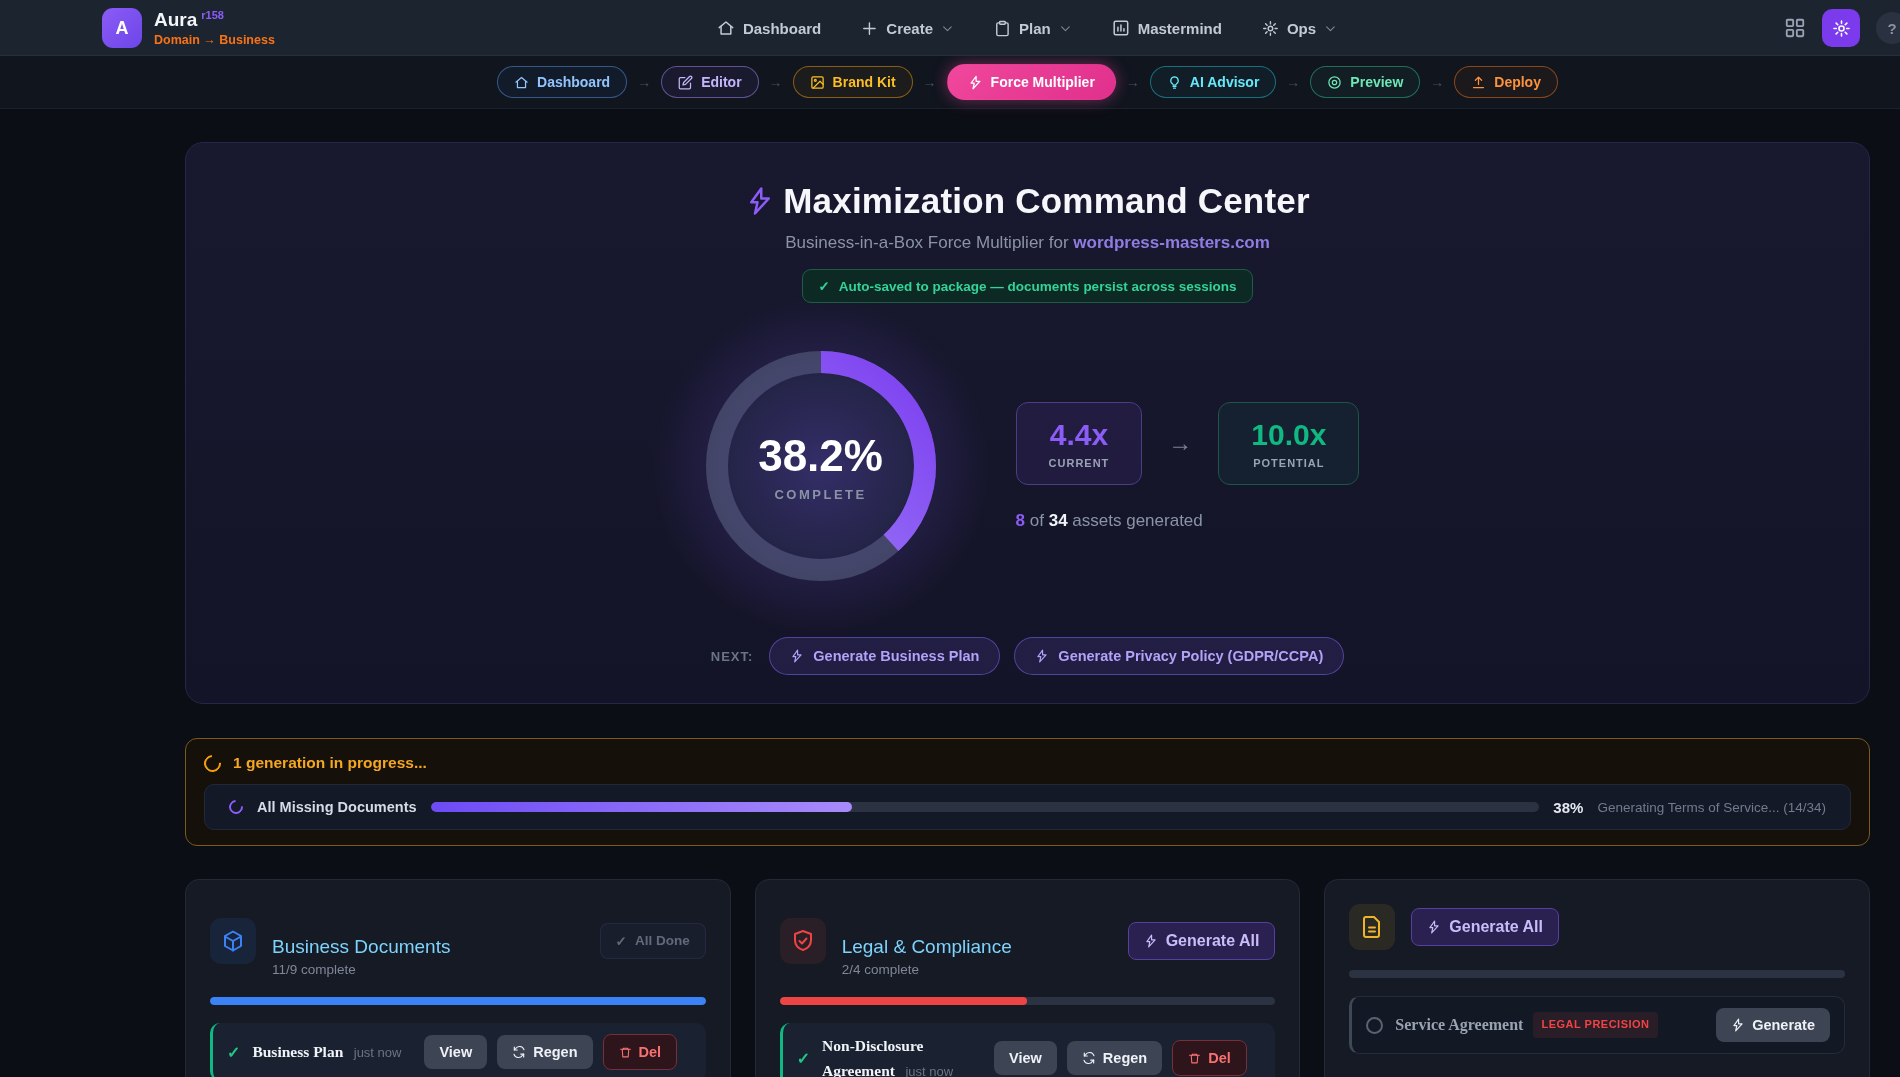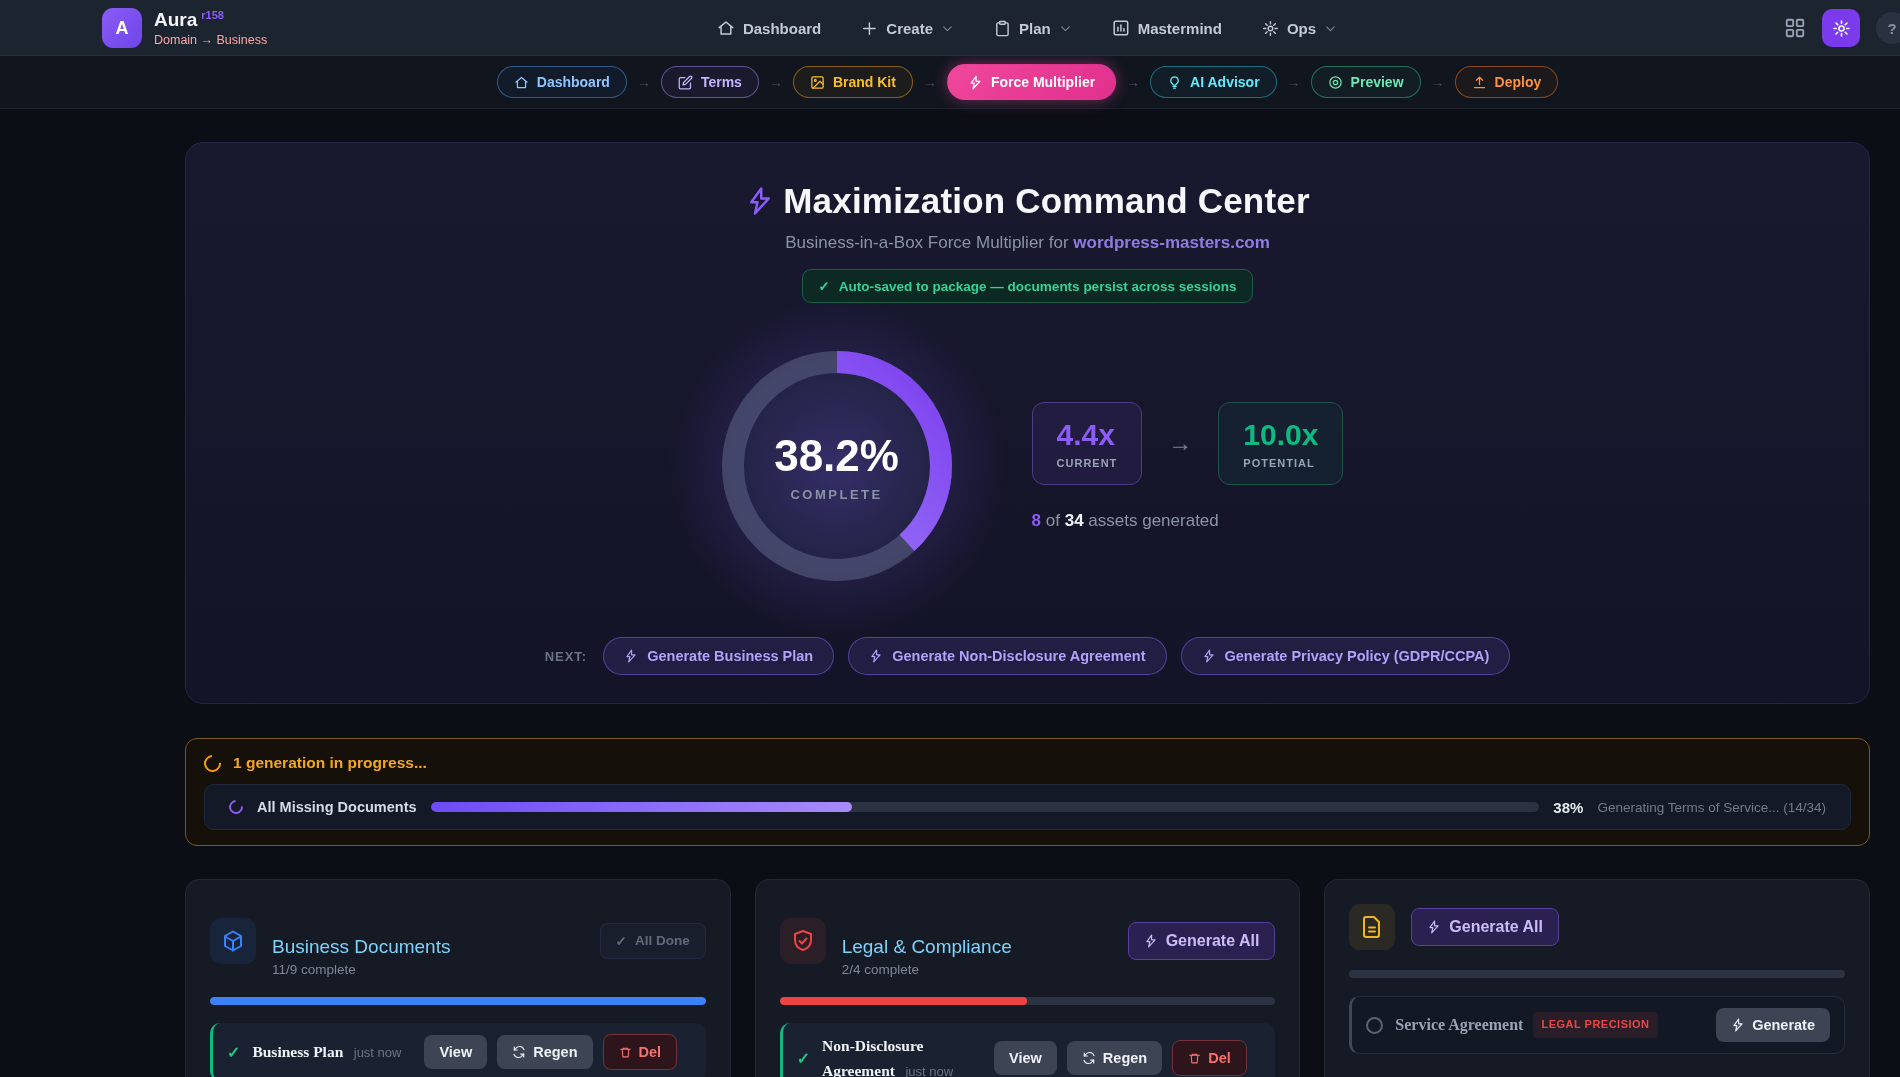--- a/index.html
+++ b/index.html
@@ -19,21 +19,21 @@
   }
   .brand { position:absolute; left:102px; top:8px; display:flex; gap:12px; align-items:center; }
   .brand-logo {
     width:40px; height:40px; border-radius:11px;
     background:linear-gradient(135deg,#8b5cf6,#6d45e8);
     display:flex; align-items:center; justify-content:center;
     color:#fff; font-weight:bold; font-size:18px;
   }
   .brand-name { font-size:19px; font-weight:bold; color:#f3f5f9; line-height:1.1; }
   .brand-ver { font-size:11px; font-weight:bold; color:#8b5cf6; vertical-align:super; margin-left:4px; }
-  .brand-sub { font-size:12.5px; color:#fca5a5; margin-top:2px; }
+  .brand-sub { font-size:12.5px; color:#f97316; margin-top:2px;font-weight:bold; }
   .topnav { position:absolute; left:1027px; top:0; height:56px; transform:translateX(-50%);
     display:flex; align-items:center; gap:40px; }
   .topnav-item { display:flex; align-items:center; gap:8px; color:#c3cad6; font-size:15px; font-weight:bold; cursor:pointer; }
   .topnav-item .chev { color:#7e8798; }
   .top-actions { position:absolute; right:-8px; top:0; height:56px; display:flex; align-items:center; gap:16px; }
   .grid-btn { color:#9aa3b5; cursor:pointer; }
   .gear-btn {
     width:38px; height:38px; border-radius:10px; background:#7c3aed; color:#fff;
     display:flex; align-items:center; justify-content:center; cursor:pointer;
   }
@@ -80,21 +80,21 @@
   }
   .ring-row { margin-top:38px; display:flex; justify-content:center; align-items:center; gap:70px; }
   .ring-wrap { position:relative; width:250px; height:250px; }
   .ring-glow { position:absolute; left:-45px; top:-45px; width:340px; height:340px;
     background:radial-gradient(circle, rgba(124,92,252,0.30) 0%, rgba(124,92,252,0.12) 45%, transparent 70%); }
   .ring-center { position:absolute; inset:0; display:flex; flex-direction:column; align-items:center; justify-content:center; }
   .ring-pct { font-size:44px; font-weight:bold; color:#ffffff; }
   .ring-label { margin-top:6px; font-size:13px; letter-spacing:2.5px; color:#8a93a6; font-weight:bold; }
   .stats { text-align:left; }
   .stats-boxes { display:flex; align-items:center; gap:26px; }
-  .stat-box { border-radius:12px; padding:15px 24px; text-align:left; }
+  .stat-box { border-radius:12px; padding:15px 32px; text-align:center; }
   .stat-box.current { background:rgba(139,92,246,0.10); border:1px solid #4b3d85; }
   .stat-box.potential { background:rgba(16,185,129,0.07); border:1px solid #1d5546; }
   .stat-value { font-size:30px; font-weight:bold; }
   .stat-box.current .stat-value { color:#8b5cf6; }
   .stat-box.potential .stat-value { color:#10b981; }
   .stat-label { margin-top:5px; font-size:11px; font-weight:bold; letter-spacing:1px; color:#9aa3b5; }
   .stat-arrow { color:#7a8396; font-size:24px; }
   .assets-line { margin-top:26px; font-size:17px; color:#8b93a6; }
   .assets-line .n1 { color:#8b5cf6; font-weight:bold; }
   .assets-line .n2 { color:#f0f3f7; font-weight:bold; }
@@ -263,21 +263,21 @@
           <path d="M5.5 10v10h13V10"></path>
         </svg>
       <span>Dashboard</span>
     </div>
     <span class="wf-sep">→</span>
     <div class="pill pill-editor">
       <svg class="icon" width="15" height="15" viewBox="0 0 24 24">
           <path d="M11 4H4a2 2 0 0 0-2 2v14a2 2 0 0 0 2 2h14a2 2 0 0 0 2-2v-7"></path>
           <path d="M18.5 2.5a2.1 2.1 0 0 1 3 3L12 15l-4 1 1-4z"></path>
         </svg>
-      <span>Terms</span>
+      <span>Editor</span>
     </div>
     <span class="wf-sep">→</span>
     <div class="pill pill-brandkit">
       <svg class="icon" width="15" height="15" viewBox="0 0 24 24">
           <rect x="3" y="3" width="18" height="18" rx="2"></rect>
           <circle cx="8.5" cy="8.5" r="1.5"></circle>
           <path d="M21 15l-5-5L5 21"></path>
         </svg>
       <span>Brand Kit</span>
     </div>
@@ -375,26 +375,20 @@
       <div class="next-btn">
         <svg class="icon" width="14" height="14" viewBox="0 0 24 24">
             <path d="M13 2 5 13h5l-2 9 11-12h-6z"></path>
           </svg>
         <span>Generate Business Plan</span>
       </div>
       <div class="next-btn">
         <svg class="icon" width="14" height="14" viewBox="0 0 24 24">
             <path d="M13 2 5 13h5l-2 9 11-12h-6z"></path>
           </svg>
-        <span>Generate Non-Disclosure Agreement</span>
-      </div>
-      <div class="next-btn">
-        <svg class="icon" width="14" height="14" viewBox="0 0 24 24">
-            <path d="M13 2 5 13h5l-2 9 11-12h-6z"></path>
-          </svg>
         <span>Generate Privacy Policy (GDPR/CCPA)</span>
       </div>
     </div>
   </section>
 
   <section class="gen-card">
     <div class="gen-header">
       <div class="spinner"></div>
       <div class="gen-title">1 generation in progress...</div>
     </div>

